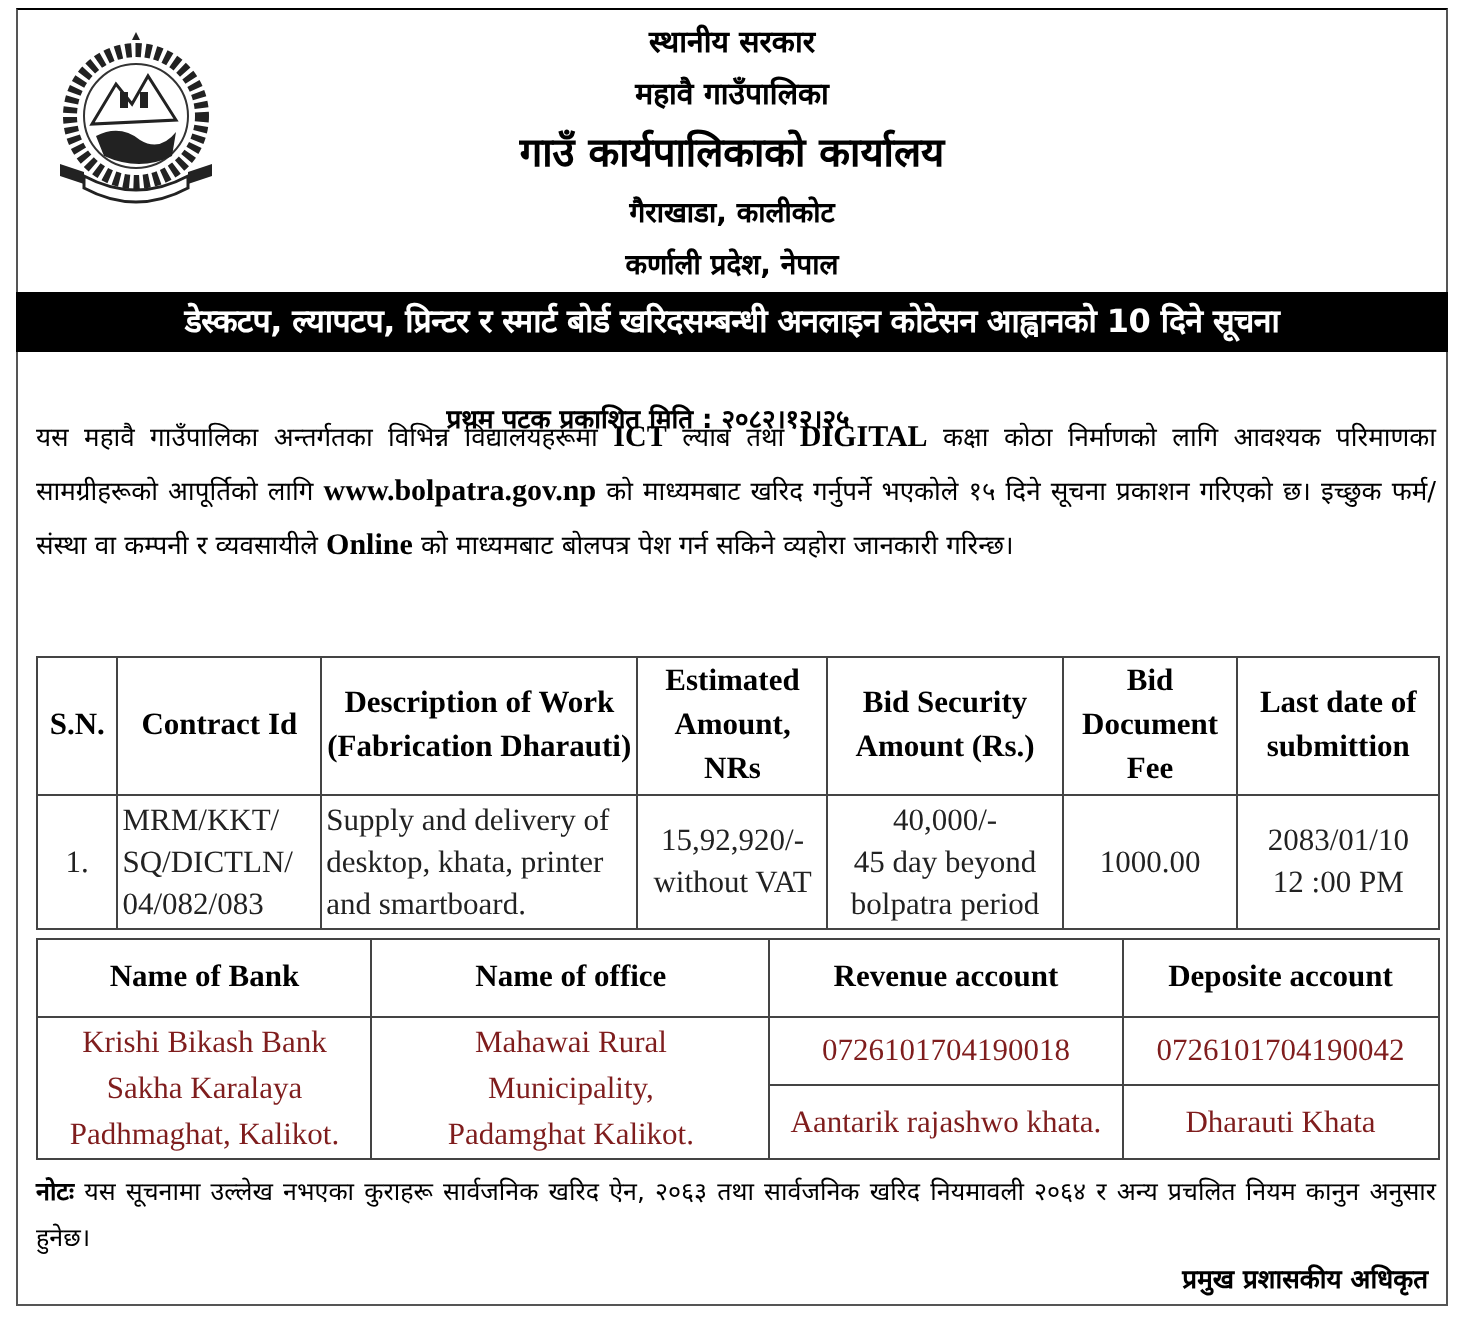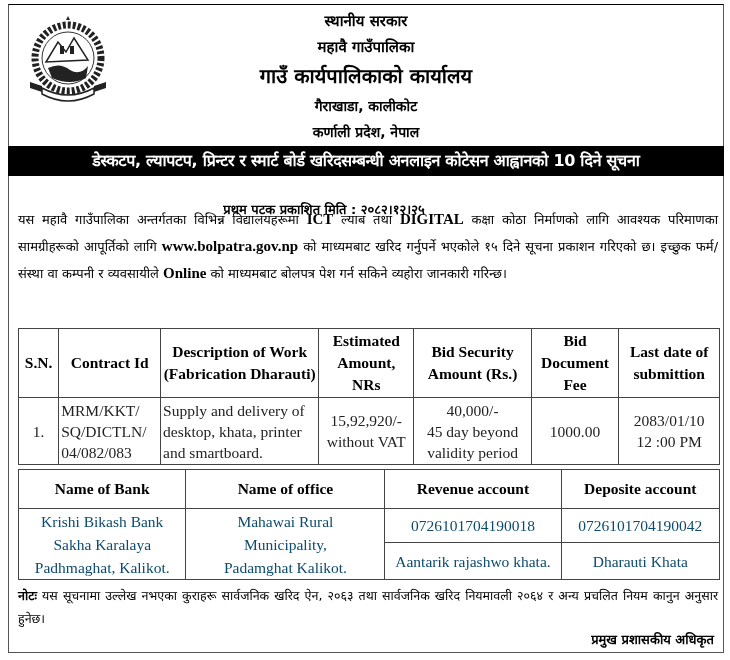--- a/index.html
+++ b/index.html
@@ -18,21 +18,21 @@
   .para { position:absolute; left:18px; top:206px; width:700px; font-family:"DejaVu Sans", sans-serif; font-size:13px; line-height:26px; text-align:justify; }
   .para b { font-family:"Liberation Serif", serif; font-size:15px; }
   table { border-collapse:collapse; position:absolute; font-family:"Liberation Serif", serif; }
   td, th { border:1px solid #444; text-align:center; vertical-align:middle; padding:0 2px; }
   .t1 { left:18px; top:328px; width:702px; }
   .t1 th { font-size:15.5px; font-weight:bold; line-height:22px; height:68px; }
   .t1 td { font-size:15.5px; line-height:21px; height:66px; color:#222; }
   .t1 td.left { text-align:left; }
   .t2 { left:18px; top:469px; width:702px; }
   .t2 th { font-size:15.5px; font-weight:bold; height:38px; }
-  .t2 td { font-size:15.5px; color:#0c4a6e; line-height:23px; }
+  .t2 td { font-size:15.5px; color:#7f1d1d; line-height:23px; }
   .t2 td.r { height:33px; }
   .note { position:absolute; left:18px; top:584px; width:700px; font-family:"DejaVu Sans", sans-serif; font-size:12.5px; line-height:23px; text-align:justify; }
   .note b { font-weight:bold; }
   .sign { position:absolute; right:16px; top:630px; font-family:"DejaVu Sans", sans-serif; font-weight:bold; font-size:13px; }
 </style>
 </head>
 <body>
 
 <div class="frame"></div>
 
@@ -85,21 +85,21 @@
           <div>desktop, khata, printer</div>
           <div>and smartboard.</div>
         </td>
     <td>
           <div>15,92,920/-</div>
           <div>without VAT</div>
         </td>
     <td>
           <div>40,000/-</div>
           <div>45 day beyond</div>
-          <div>validity period</div>
+          <div>bolpatra period</div>
         </td>
     <td>1000.00</td>
     <td>
           <div>2083/01/10</div>
           <div>12 :00 PM</div>
         </td>
   </tr>
 </tbody>
   </table>
 

